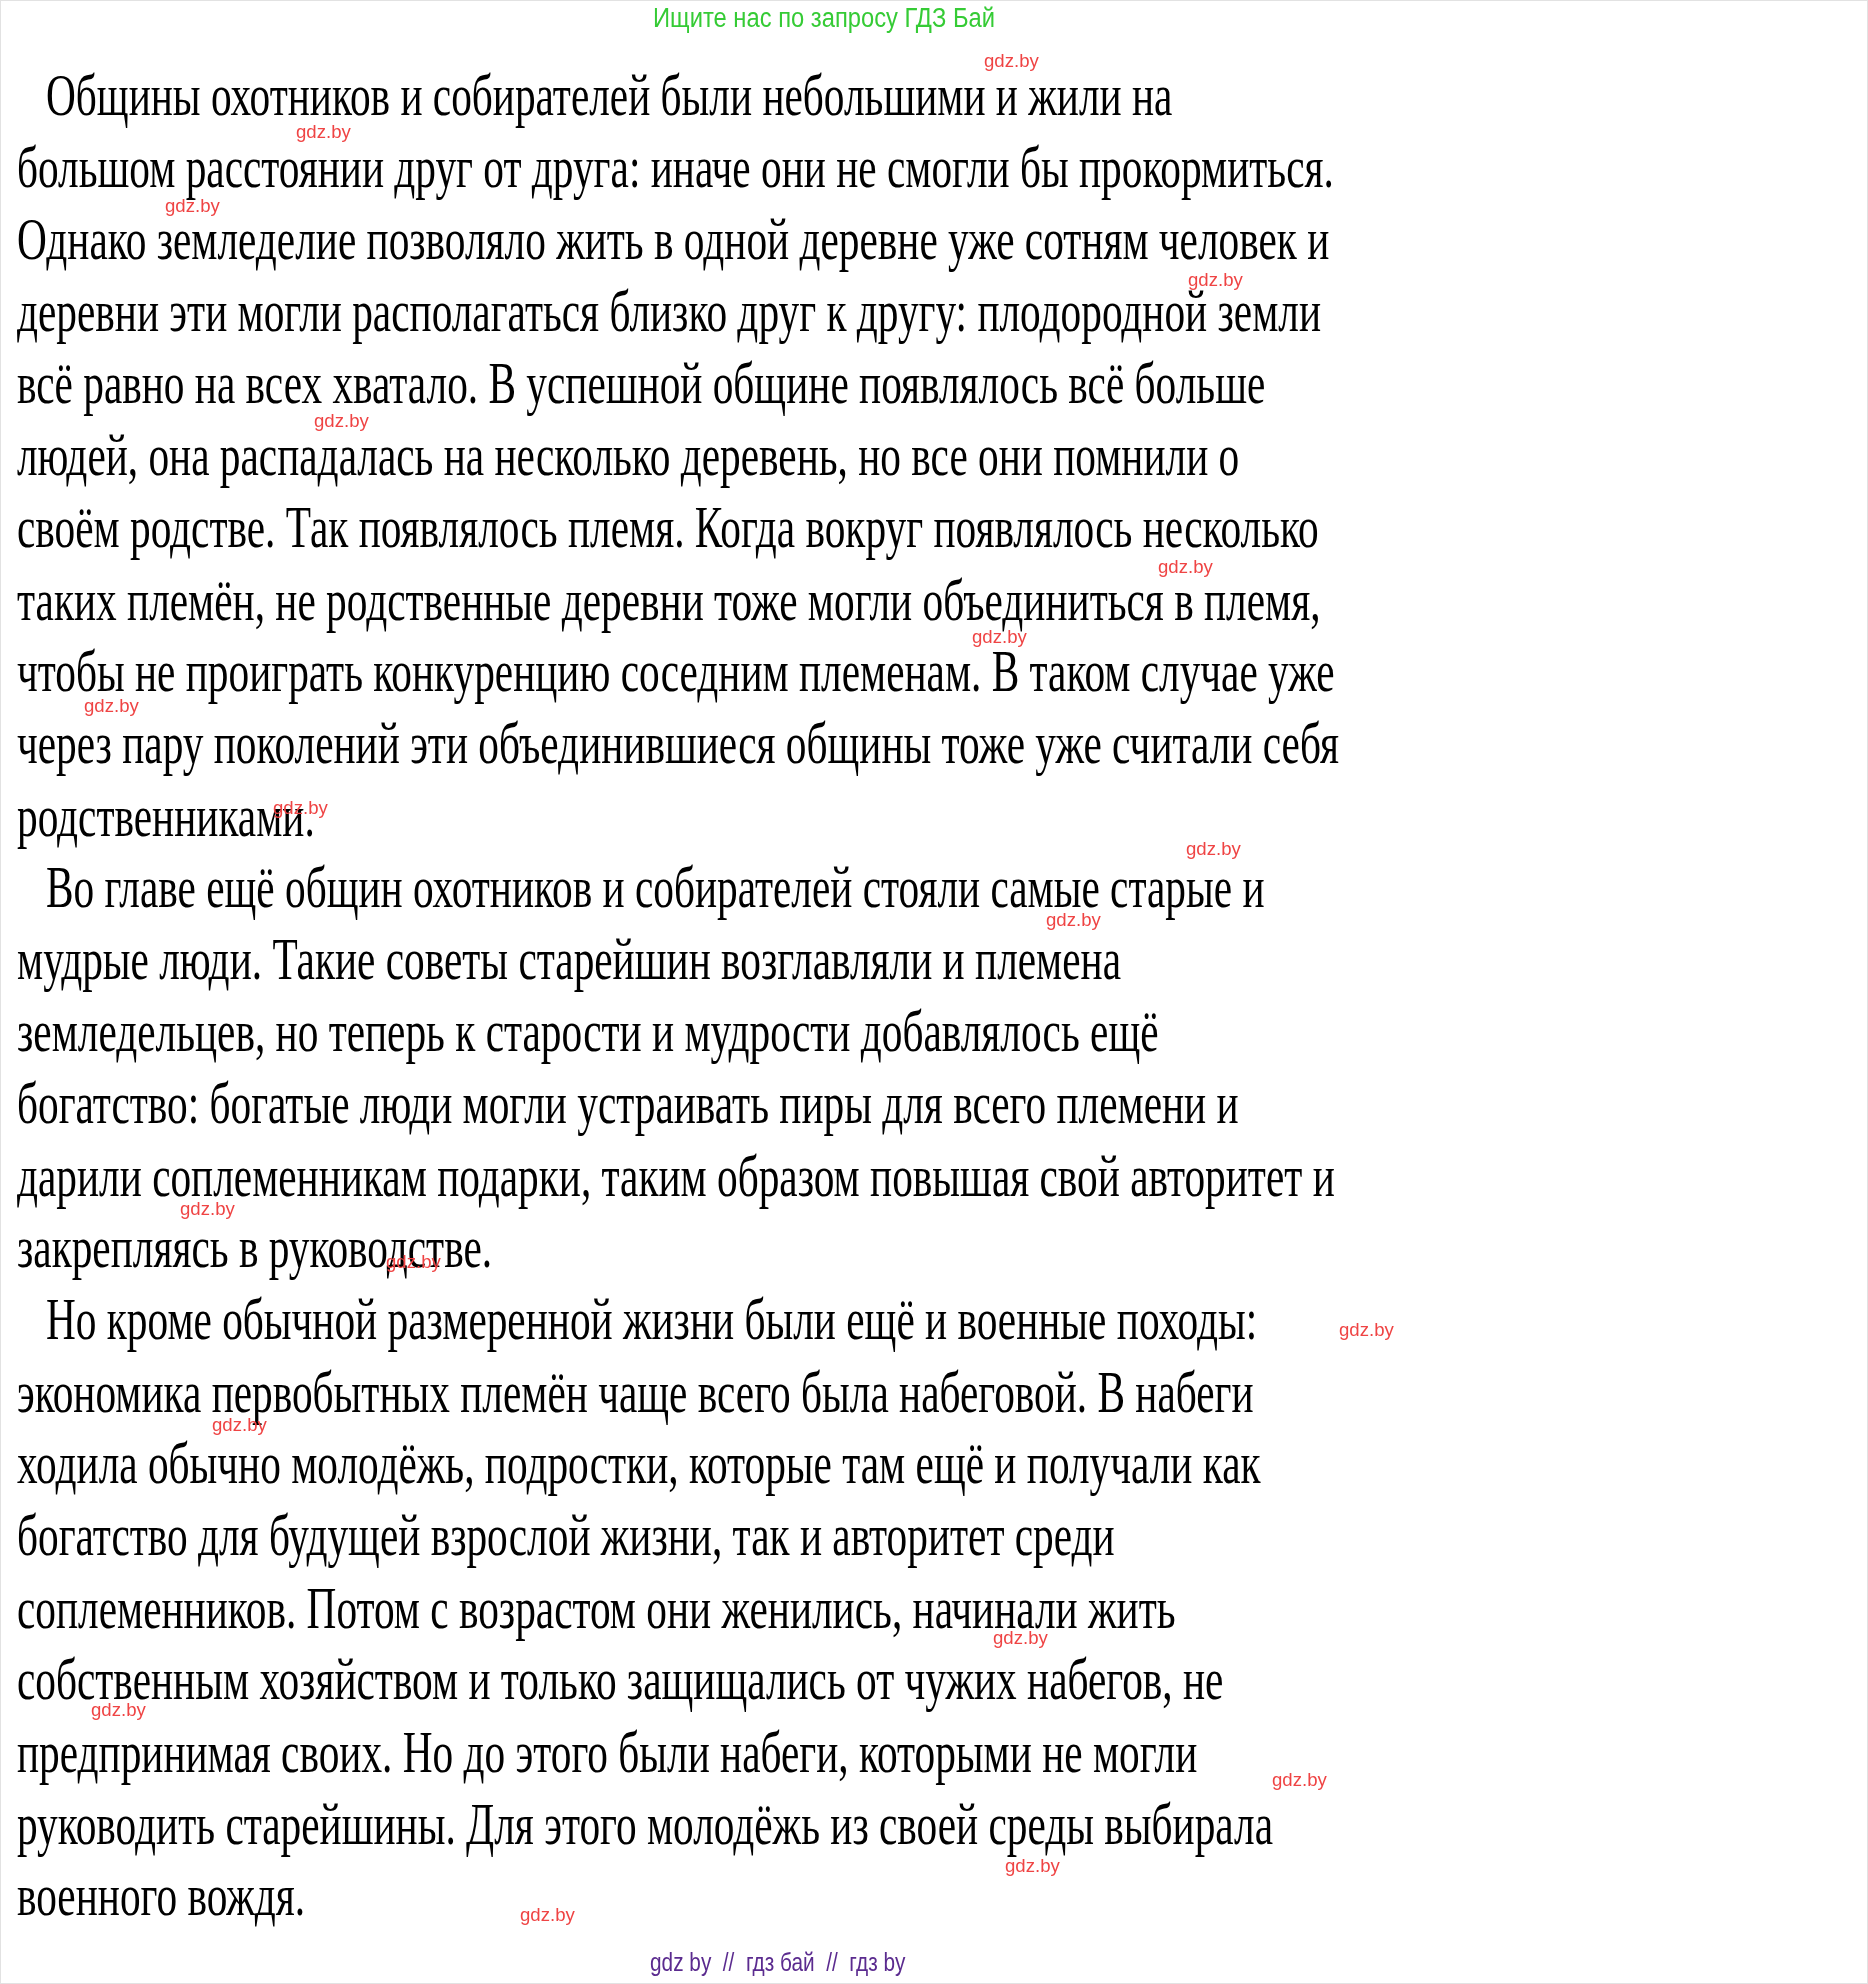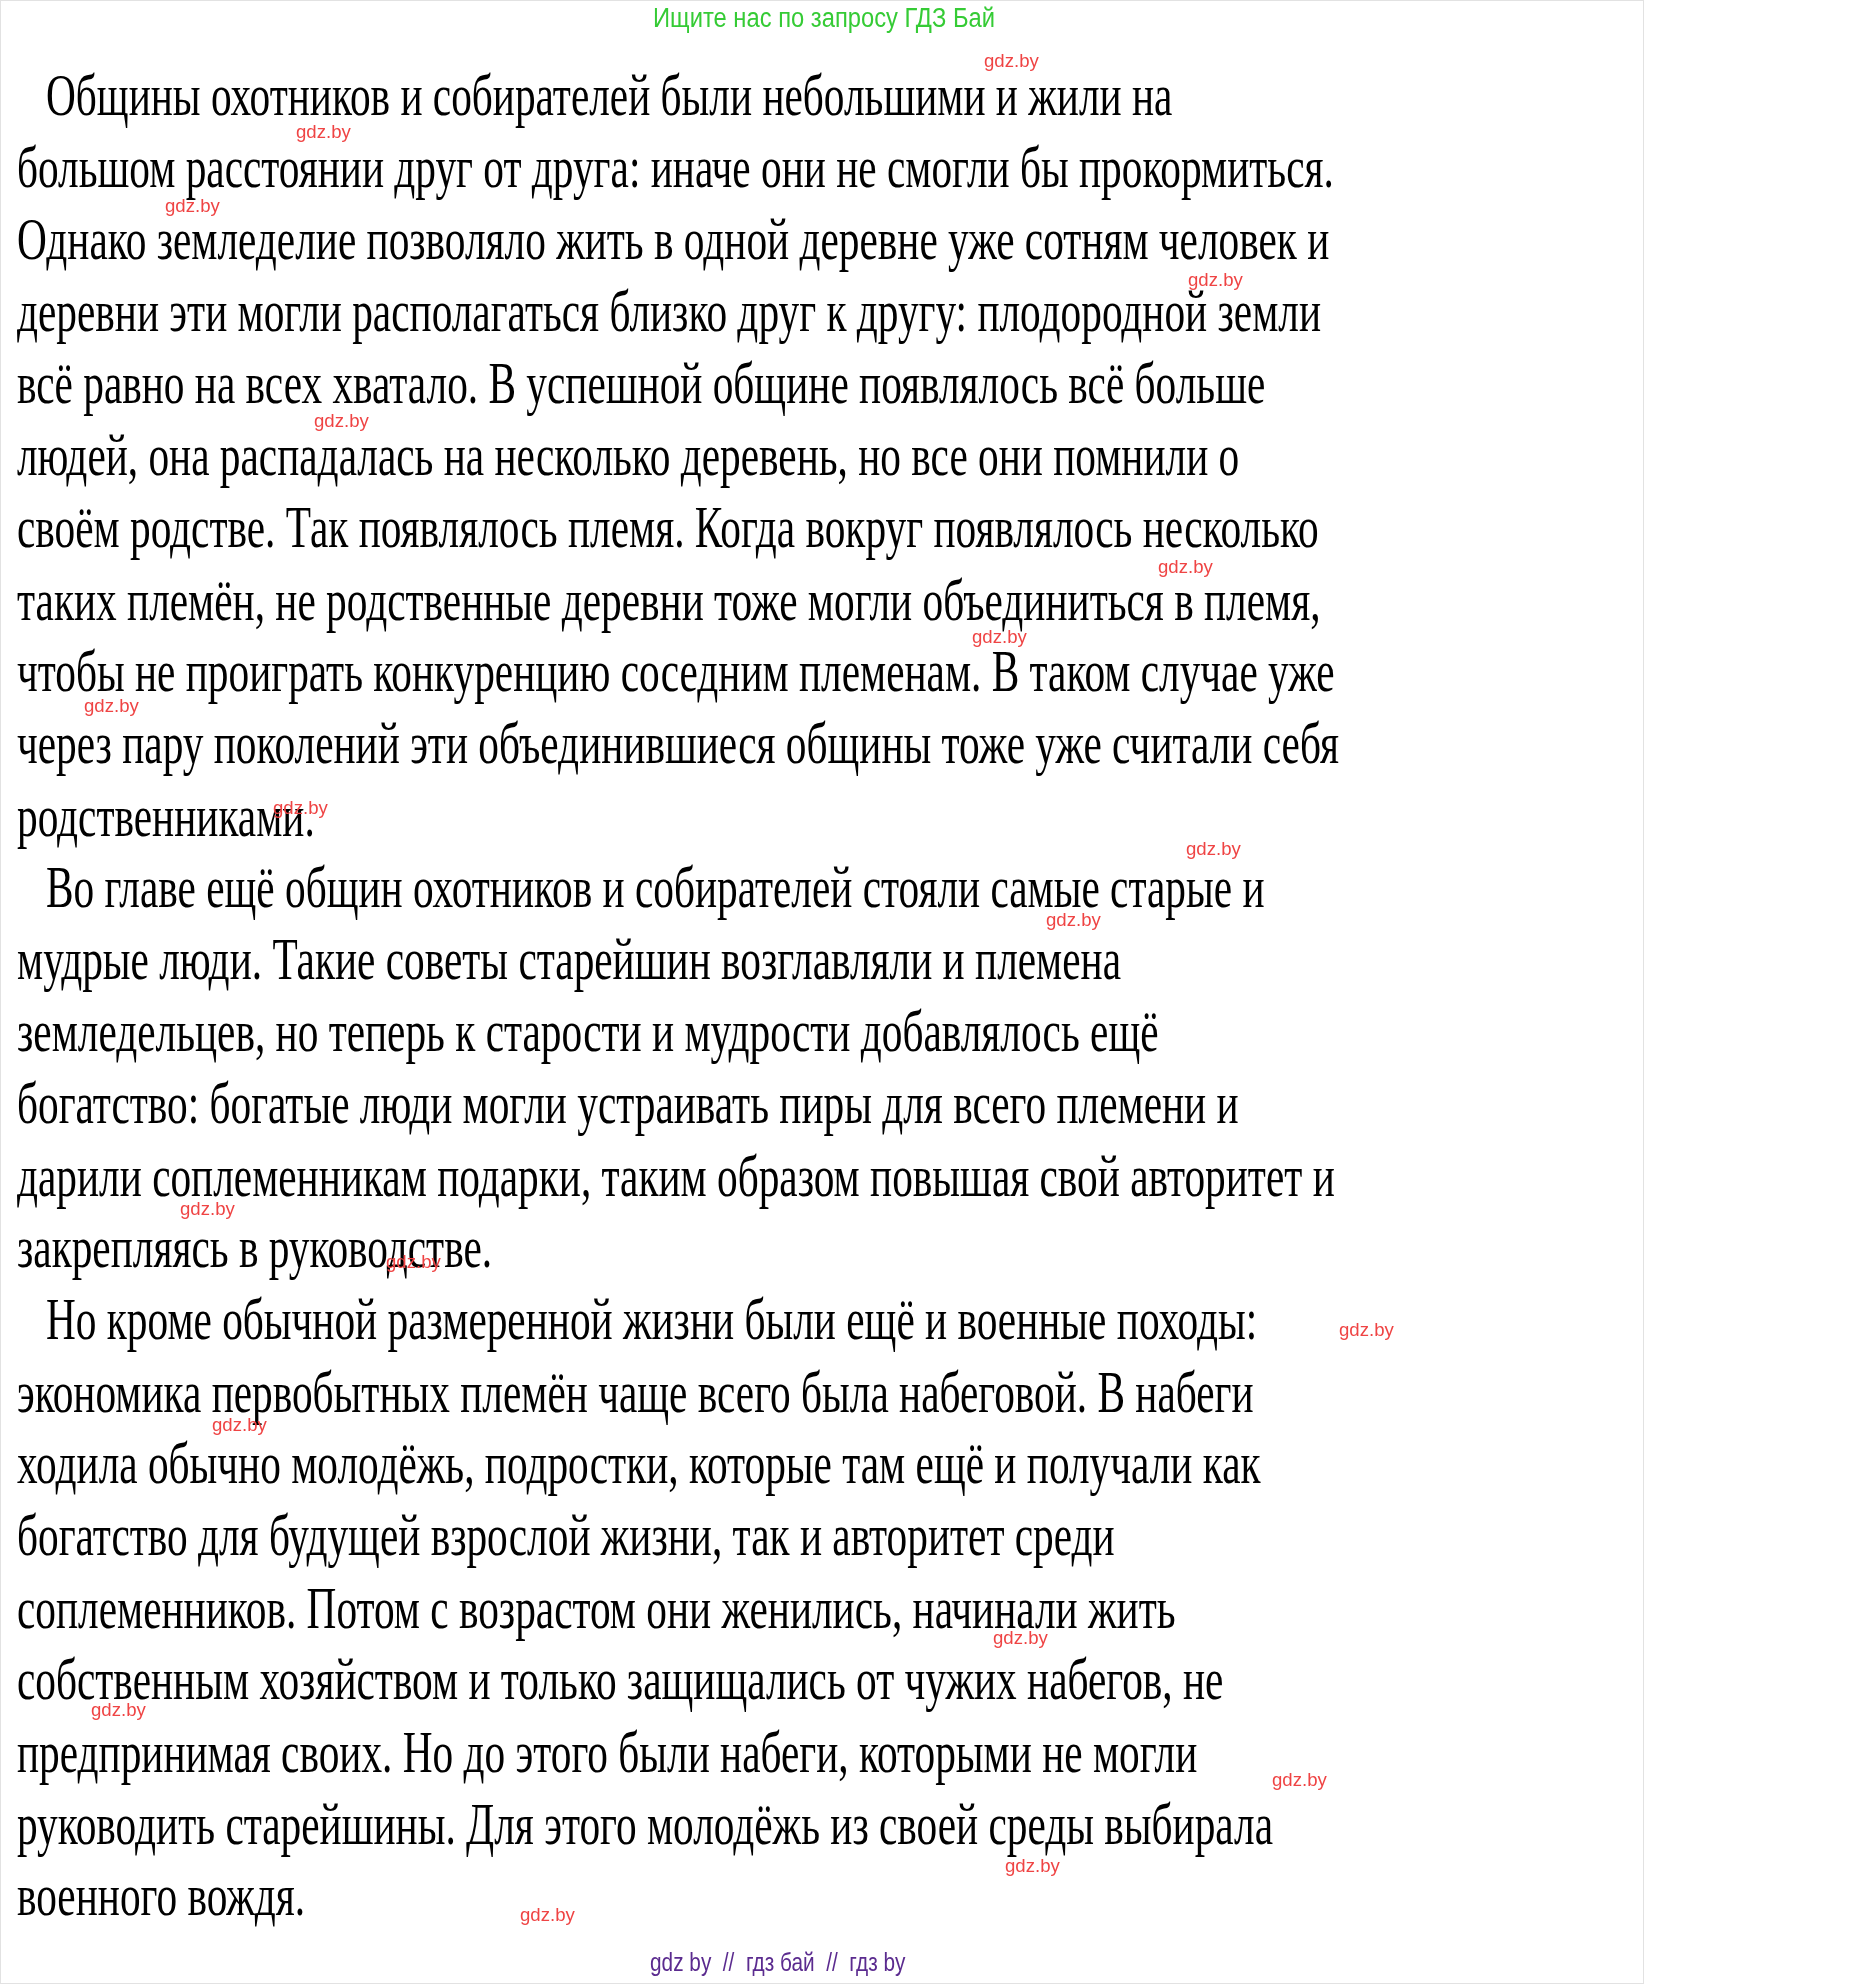--- a/index.html
+++ b/index.html
@@ -1,18 +1,18 @@
 <!DOCTYPE html>
 <html style="font-size:15px"><head>
 <meta charset="utf-8">
 <style>
   html,body{margin:0;padding:0;background:#ffffff;}
   .page{
     position:relative;
-    width:1644px;height:1984px;
+    width:1868px;height:1984px;
     background:#ffffff;
     overflow:hidden;
     box-sizing:border-box;
     border:1.9px solid #e2e2e2;
     font-family:"Liberation Serif", serif;
   }
   .promo-header{
     position:absolute;
     left:652px;top:1.9px;
     font-family:"Liberation Sans", sans-serif;

